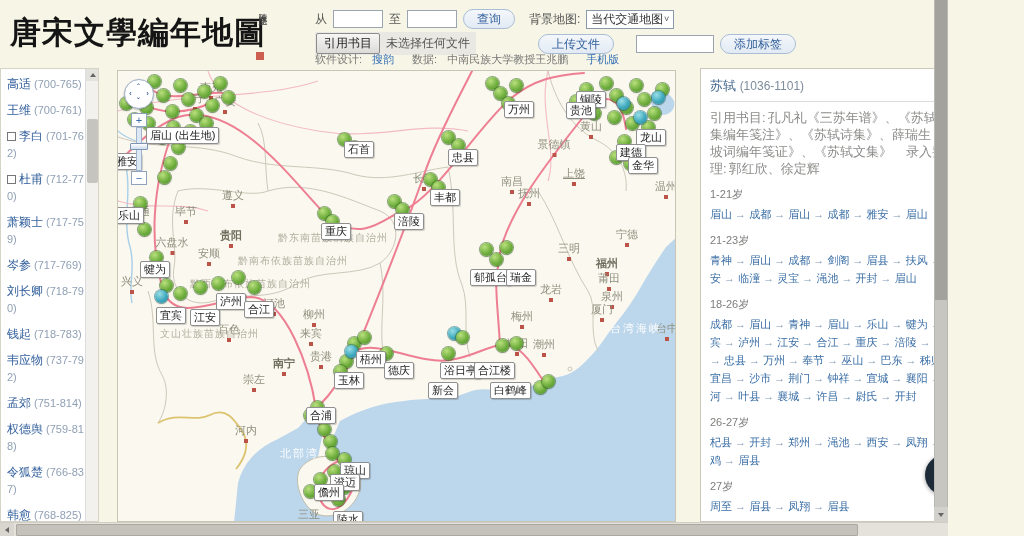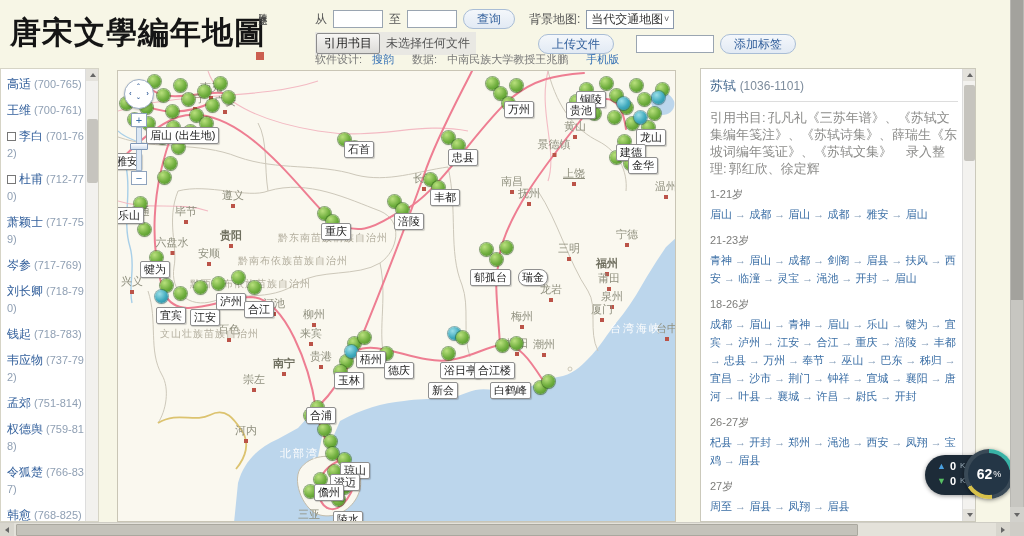--- a/index.html
+++ b/index.html
@@ -1,18 +1,18 @@
 <!DOCTYPE html>
 <html><head>
 <meta charset="utf-8">
 <style>
   * { margin:0; padding:0; box-sizing:border-box; }
   html,body { width:1024px; height:536px; overflow:hidden; }
   body { font-family:"Liberation Sans","DejaVu Sans",sans-serif; background:#f7f6e6; position:relative; }
-  .page { position:absolute; inset:0; width:1024px; height:536px; background:#f7f6e6; overflow:hidden; }
+  .page { position:absolute; inset:0; width:948px; height:536px; background:#f7f6e6; overflow:hidden; }
 
   
   .header { position:absolute; left:0; top:0; width:1012px; height:66px; }
   .logo-title { position:absolute; left:10px; top:12px; font-family:"DejaVu Serif","Liberation Serif",serif; font-weight:700; font-size:31px; letter-spacing:1px; color:#151515; white-space:nowrap; }
   .logo-seal { position:absolute; left:256px; top:6px; writing-mode:vertical-rl; font-family:"DejaVu Serif",serif; font-size:9px; color:#444; letter-spacing:1px; height:46px; }
   .logo-stamp { position:absolute; left:256px; top:52px; width:8px; height:8px; background:#c0392b; opacity:.8; }
   .hrow { position:absolute; left:315px; font-size:12px; color:#555; display:flex; align-items:center; gap:6px; white-space:nowrap; }
   .row1 { top:9px; } .row2 { top:32px; } .row3 { top:52px;justify-content:center; }
   .tin { width:50px; height:18px; border:1px solid #9aa5b1; background:#fff; font-size:11px; padding:0 3px; }
   .pill { display:inline-block; background:linear-gradient(#f4f7fb,#e2eaf4); border:1px solid #a9bdd6; border-radius:10px; color:#33609c; font-size:12px; line-height:16px; padding:1px 13px; cursor:pointer; }
@@ -248,21 +248,21 @@
       <div class="bgcity" style="left: 509px; top: 156px;">宁德</div>
       <div class="bgcity" style="left: 491px; top: 200px;">莆田</div>
       <div class="bgcity" style="left: 433px; top: 211px;">龙岩</div>
       <div class="bgcity" style="left: 494px; top: 218px;">泉州</div>
       <div class="bgcity" style="left: 484px; top: 231px;">厦门</div>
       <div class="bgcity" style="left: 404px; top: 238px;">梅州</div>
       <div class="bgcity" style="left: 399px; top: 265px;">揭阳</div>
       <div class="bgcity" style="left: 426px; top: 266px;">潮州</div>
       <div class="bgcity" style="left: 549px; top: 250px;">台中</div>
       <div class="bgcity" style="left: 548px; top: 108px;">温州</div>
-      <div class="bgcity" style="left: 457px; top: 48px;">黄山</div>
+      <div class="bgcity" style="left: 473px; top: 48px;">黄山</div>
       <div class="bgcity" style="left: 436px; top: 66px;">景德镇</div>
       <div class="bgcity" style="left: 456px; top: 95px; text-decoration: underline;">上饶</div>
       <div class="bgcity" style="left: 394px; top: 103px;">南昌</div>
       <div class="bgcity" style="left: 411px; top: 115px;">抚州</div>
       <div class="bgcity" style="left: 128px; top: 352px;">河内</div>
       <div class="bgcity" style="left: 191px; top: 436px;">三亚</div>
       <div class="region" style="left: 160px; top: 160px;">黔东南苗族侗族自治州</div>
       <div class="region" style="left: 120px; top: 183px;">黔南布依族苗族自治州</div>
       <div class="region" style="left: 72px; top: 206px;">黔西南布依族苗族自治州</div>
       <div class="region" style="left: 42px; top: 256px;">文山壮族苗族自治州</div>
@@ -375,21 +375,21 @@
       <div class="chip" style="left: 312px; top: 118px;">丰都</div>
       <div class="chip" style="left: 330px; top: 78px;">忠县</div>
       <div class="chip" style="left: 386px; top: 30px;">万州</div>
       <div class="chip" style="left: 226px; top: 70px;">石首</div>
       <div class="chip" style="left: 458px; top: 20px;">铜陵</div>
       <div class="chip" style="left: 448px; top: 31px;">贵池</div>
       <div class="chip" style="left: 518px; top: 58px;">龙山</div>
       <div class="chip" style="left: 498px; top: 73px;">建德</div>
       <div class="chip" style="left: 510px; top: 86px;">金华</div>
       <div class="chip" style="left: 352px; top: 198px;">郁孤台</div>
-      <div class="chip" style="left: 400px; top: 198px; border-radius: 8px;">瑞金</div>
+      <div class="chip" style="left: 388px; top: 198px;">瑞金</div>
       <div class="chip" style="left: 238px; top: 280px;">梧州</div>
       <div class="chip" style="left: 266px; top: 291px;">德庆</div>
       <div class="chip" style="left: 322px; top: 291px;">浴日亭</div>
       <div class="chip" style="left: 356px; top: 291px;">合江楼</div>
       <div class="chip" style="left: 310px; top: 311px;">新会</div>
       <div class="chip" style="left: 372px; top: 311px;">白鹤峰</div>
       <div class="chip" style="left: 216px; top: 301px;">玉林</div>
       <div class="chip" style="left: 188px; top: 336px;">合浦</div>
       <div class="chip" style="left: 222px; top: 391px;">琼山</div>
       <div class="chip" style="left: 212px; top: 403px;">澄迈</div>

